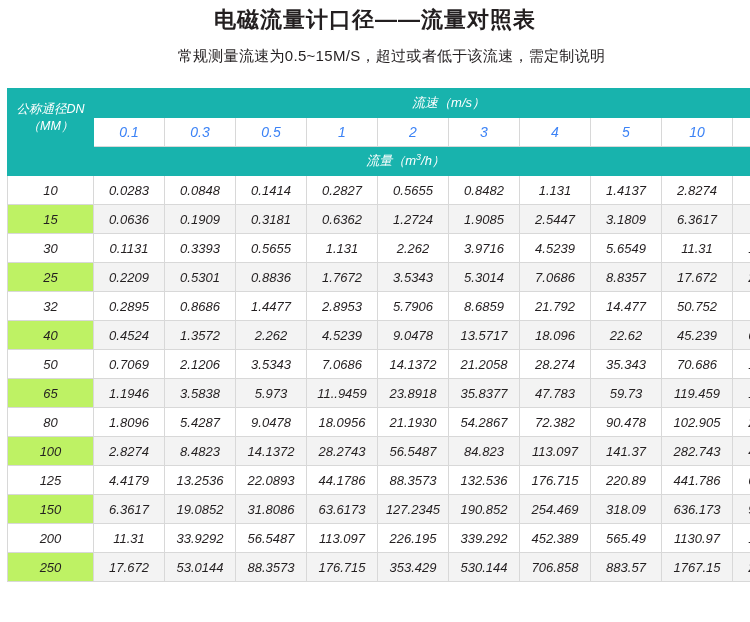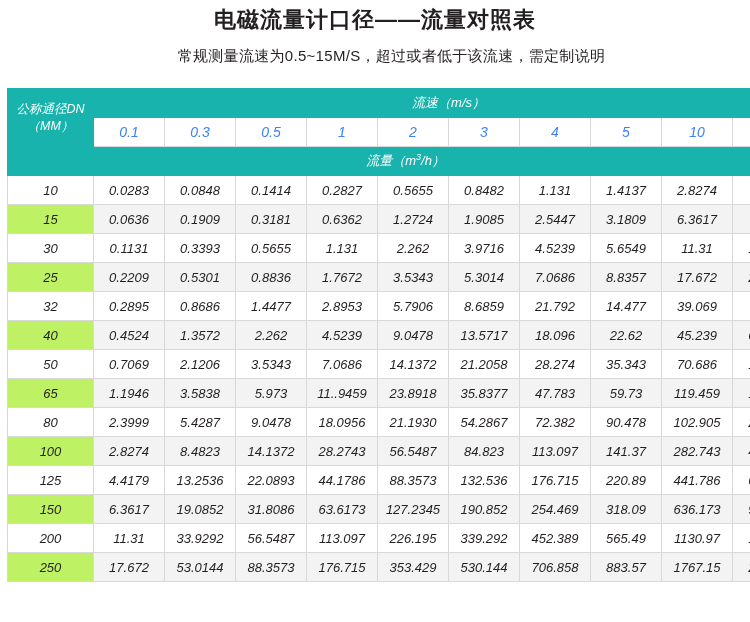--- a/index.html
+++ b/index.html
@@ -196,21 +196,21 @@
         <tr class="row-light">
           <td class="cell-dn">32</td>
           <td>0.2895</td>
           <td>0.8686</td>
           <td>1.4477</td>
           <td>2.8953</td>
           <td>5.7906</td>
           <td>8.6859</td>
           <td>21.792</td>
           <td>14.477</td>
-          <td>39.069</td>
+          <td>50.752</td>
           <td>43.43</td>
         </tr>
         <tr class="row-alt">
           <td class="cell-dn-alt">40</td>
           <td>0.4524</td>
           <td>1.3572</td>
           <td>2.262</td>
           <td>4.5239</td>
           <td>9.0478</td>
           <td>13.5717</td>
@@ -240,21 +240,21 @@
           <td>11..9459</td>
           <td>23.8918</td>
           <td>35.8377</td>
           <td>47.783</td>
           <td>59.73</td>
           <td>119.459</td>
           <td>179.19</td>
         </tr>
         <tr class="row-light">
           <td class="cell-dn">80</td>
-          <td>2.3999</td>
+          <td>1.8096</td>
           <td>5.4287</td>
           <td>9.0478</td>
           <td>18.0956</td>
           <td>21.1930</td>
           <td>54.2867</td>
           <td>72.382</td>
           <td>90.478</td>
           <td>102.905</td>
           <td>271.43</td>
         </tr>

